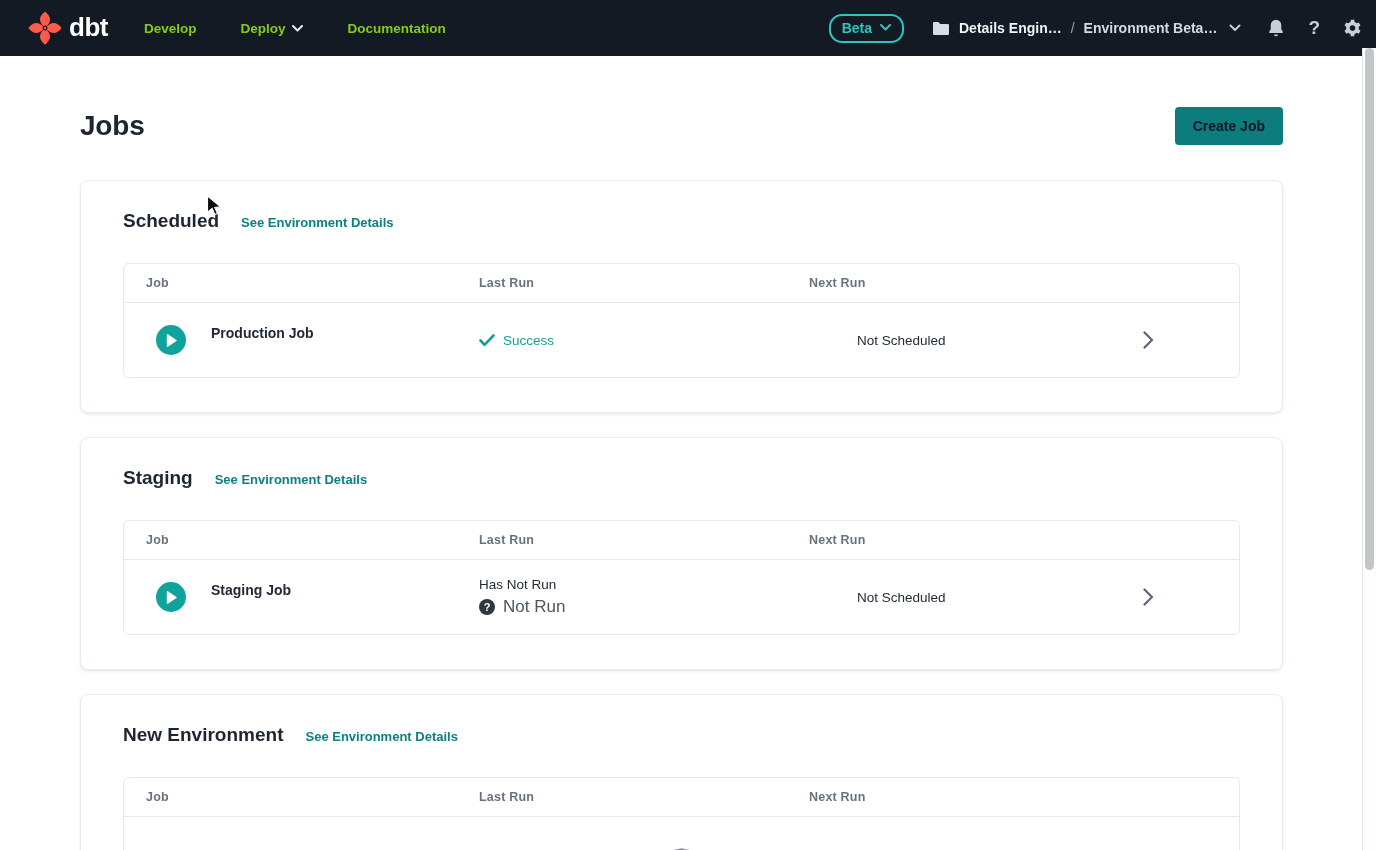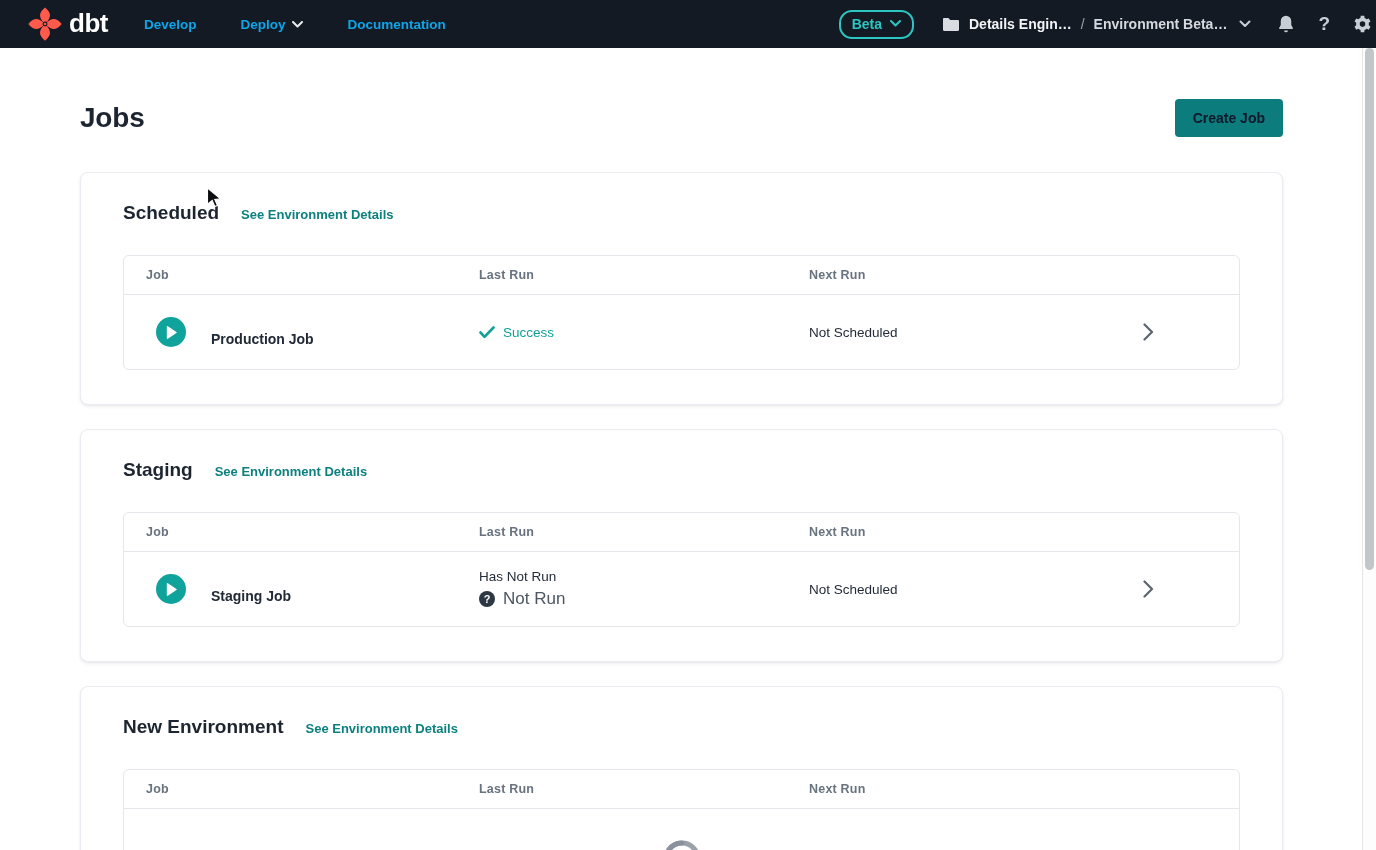--- a/index.html
+++ b/index.html
@@ -1,25 +1,25 @@
 <!DOCTYPE html>
 <html><head>
 <meta charset="utf-8">
 <style>
   * { margin:0; padding:0; box-sizing:border-box; }
   html,body { width:1376px; height:850px; overflow:hidden; background:#fff;
     font-family:"Liberation Sans","DejaVu Sans",sans-serif; }
 
   
-  .topnav { height:48px; background:#141a24; display:flex; align-items:center;
-    padding:0 4px 0 26px; position:relative; z-index:5; }
+  .topnav { height:56px; background:#141a24; display:flex; align-items:center;
+    padding:0 14px 0 26px; position:relative; z-index:5; }
   .logo { display:flex; align-items:center; gap:5px; margin-right:36px; cursor:pointer; }
   .logo-word { color:#fff; font-size:26px; font-weight:700; letter-spacing:-0.5px; line-height:1; padding-bottom:3px; }
   .nav-links { display:flex; align-items:center; gap:44px; }
-  .nav-link { color:#0ea5e9; font-size:13.5px; font-weight:700; display:flex; align-items:center; gap:7px; cursor:pointer; }
+  .nav-link { color:#84cc16; font-size:13.5px; font-weight:700; display:flex; align-items:center; gap:7px; cursor:pointer; }
   .nav-right { margin-left:auto; display:flex; align-items:center; }
   .beta-btn { display:flex; align-items:center; gap:8px; border:2px solid #2cc5c1; border-radius:13px;
     color:#2cc5c1; font-size:14px; font-weight:700; padding:3px 11px 4px 11px; height:29px; cursor:pointer; }
   .breadcrumb { display:flex; align-items:center; gap:9px; margin-left:28px; cursor:pointer; }
   .bc-account { color:#f2f4f6; font-size:14px; font-weight:700; }
   .bc-sep { color:#9aa2ad; font-size:14px; }
   .bc-project { color:#d6dae0; font-size:14px; font-weight:600; }
   .nav-icons { display:flex; align-items:center; gap:23px; margin-left:26px; }
   .nav-icon { color:#c9ced6; cursor:pointer; display:flex; align-items:center; }
   .help-glyph { font-size:19px; font-weight:800; color:#c9ced6; }
@@ -37,31 +37,31 @@
   .card-head { display:flex; align-items:baseline; gap:22px; margin-bottom:30px; }
   .env-name { font-size:19px; line-height:24px; font-weight:700; color:#1d2531; }
   .env-link { font-size:13px; font-weight:700; color:#0c7f7f; cursor:pointer; text-decoration:none; }
 
   .jobs-table { border:1px solid #e4e7ec; border-radius:6px; background:#fff; }
   .t-head { display:grid; grid-template-columns:355px 330px 1fr; height:39px; align-items:center;
     border-bottom:1px solid #e4e7ec; color:#68737f; font-size:12.5px; font-weight:700; letter-spacing:0.2px; }
   .t-head .col-job { padding-left:22px; }
   .t-row { display:grid; grid-template-columns:355px 330px 1fr; align-items:center; height:74px;
     position:relative; cursor:pointer; }
-  .job-cell { display:flex; align-items:flex-end; gap:25px; padding-left:32px; }
+  .job-cell { display:flex; align-items:flex-start; gap:25px; padding-left:32px; }
   .play-btn { width:30px; height:30px; border-radius:50%; background:#10a39c; display:flex;
     align-items:center; justify-content:center; flex:none; cursor:pointer; }
   .job-name { font-size:14px; font-weight:700; color:#212a36; }
   .lastrun-cell { display:flex; flex-direction:column; gap:5px; font-size:13.5px; color:#232c38; }
   .status-line { display:flex; align-items:center; gap:8px; }
   .status-success { color:#11a19a; font-size:13.5px; }
   .qbadge { width:16px; height:16px; border-radius:50%; background:#2e3744; color:#fff;
     font-size:11px; font-weight:700; display:flex; align-items:center; justify-content:center; line-height:1; }
   .status-notrun { color:#4c5663; font-size:17px; }
-  .nextrun-cell { font-size:13.5px; color:#232c38; }
+  .nextrun-cell { font-size:13.5px; color:#232c38;margin-left:48px; }
   .row-chevron { position:absolute; right:85px; top:50%; transform:translateY(-50%); color:#5b6572; display:flex; }
   .empty-body { height:130px; display:flex; justify-content:center; align-items:flex-start; padding-top:24px; }
 
   
   .scrollbar { position:absolute; right:0; top:48px; width:14px; height:802px; background:#fdfdfd;
     border-left:1px solid #e6e6e6; z-index:6; }
   .scroll-thumb { position:absolute; top:0; left:2px; width:9px; height:522px; background:#c3c6c9; border-radius:5px; }
 
   .cursor { position:absolute; left:206px; top:139px; z-index:9; pointer-events:none; }
 </style>

